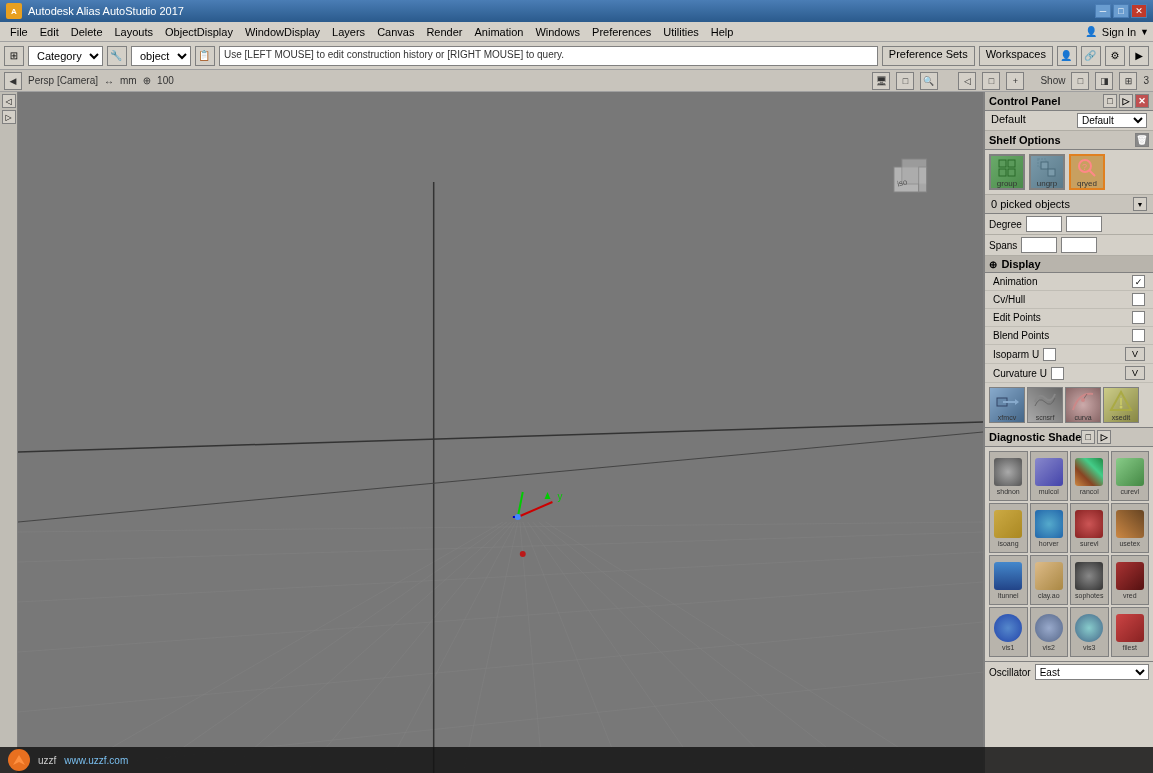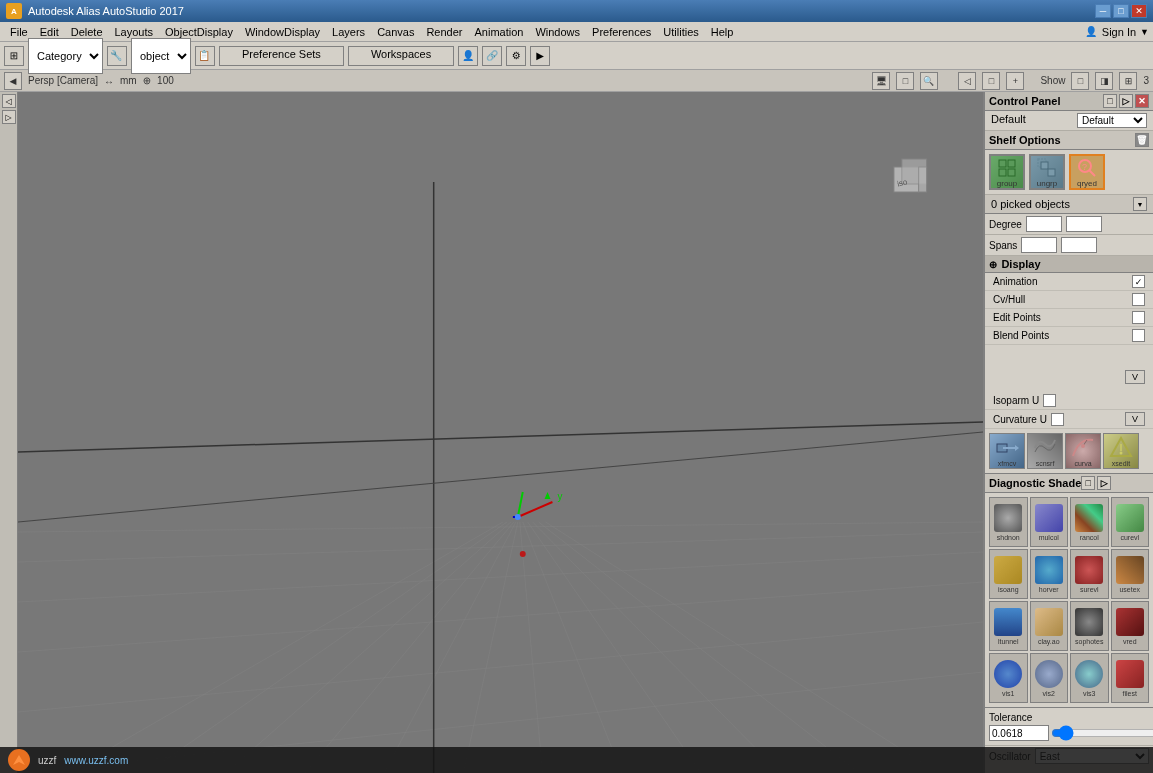--- a/index.html
+++ b/index.html
@@ -24,24 +24,24 @@
       border-bottom: 1px solid #a0a0a0; gap: 0;
     }
     .menu-item { padding: 2px 6px; font-size: 11px; cursor: pointer; color: #000; }
 
     
     #toolbar1 {
       width: 100%; height: 28px; background: #d4d0c8;
       display: flex; align-items: center; padding: 2px 4px; gap: 4px;
       border-bottom: 1px solid #a0a0a0;
     }
-    .toolbar-combo { height: 36px; background: white; border: 1px solid #808080; font-size: 11px; padding: 1px 4px; }
+    .toolbar-combo { height: 20px; background: white; border: 1px solid #808080; font-size: 11px; padding: 1px 4px; }
     .toolbar-icon-btn { width: 20px; height: 20px; background: #d4d0c8; border: 1px solid #808080; cursor: pointer; display: flex; align-items: center; justify-content: center; font-size: 10px; }
     .toolbar-msg { flex: 1; height: 20px; background: white; border: 1px solid #808080; font-size: 10px; padding: 2px 4px; color: #333; overflow: hidden; white-space: nowrap; }
-    .pref-set-btn { height: 20px; padding: 1px 22px; background: #d4d0c8; border: 1px solid #808080; font-size: 11px; cursor: pointer; }
+    .pref-set-btn { height: 20px; padding: 1px 6px; background: #d4d0c8; border: 1px solid #808080; font-size: 11px; cursor: pointer; }
 
     
     #toolbar2 {
       width: 100%; height: 22px; background: #c8c4bc;
       display: flex; align-items: center; padding: 0 4px; gap: 6px;
       border-bottom: 1px solid #a0a0a0; font-size: 10px; color: #333;
     }
     .toolbar2-icon { width: 18px; height: 18px; background: #d4d0c8; border: 1px solid #808080; cursor: pointer; display: flex; align-items: center; justify-content: center; font-size: 9px; }
 
     
@@ -268,20 +268,21 @@
 <div id="toolbar1">
   <div class="toolbar-icon-btn">⊞</div>
   <select class="toolbar-combo">
     <option>Category</option>
   </select>
   <div class="toolbar-icon-btn">🔧</div>
   <select class="toolbar-combo" style="width:60px;">
     <option>object</option>
   </select>
   <div class="toolbar-icon-btn">📋</div>
+  <div class="toolbar-msg">Use [LEFT MOUSE] to edit construction history or [RIGHT MOUSE] to query.</div>
   <div class="pref-set-btn">Preference Sets</div>
   <div class="pref-set-btn">Workspaces</div>
   <div class="toolbar-icon-btn">👤</div>
   <div class="toolbar-icon-btn">🔗</div>
   <div class="toolbar-icon-btn">⚙</div>
   <div class="toolbar-icon-btn">▶</div>
 </div>
 
 <div id="toolbar2">
   <div class="toolbar2-icon">◀</div>
@@ -469,21 +470,21 @@
       <span>Edit Points</span>
       <div class="checkbox-ctrl"></div>
     </div>
 
     <div class="display-row">
       <span>Blend Points</span>
       <div class="checkbox-ctrl"></div>
     </div>
 
     <div class="display-row">
-      <div style="display:flex;align-items:center;gap:4px;margin-top:47px;">
+      <div style="display:flex;align-items:center;gap:4px;">
         <span>Isoparm U</span>
         <div class="checkbox-ctrl"></div>
       </div>
       <div class="display-v-btn">V</div>
     </div>
 
     <div class="display-row">
       <div style="display:flex;align-items:center;gap:4px;">
         <span>Curvature U</span>
         <div class="checkbox-ctrl"></div>
@@ -597,27 +598,20 @@
       <div class="diag-icon">
         <div class="diag-icon-img ds-vis3" style="border-radius:50%;"></div>
         <span>vis3</span>
       </div>
       <div class="diag-icon">
         <div class="diag-icon-img ds-filest" style="border-radius:3px;"></div>
         <span>filest</span>
       </div>
     </div>
 
-    <div class="tolerance-row">
-      <span>Tolerance</span>
-      <div class="tolerance-input-row">
-        <input class="tolerance-input" type="text" value="0.0618" style="">
-        <input type="range" class="tolerance-slider" min="0" max="1" step="0.001" value="0.06" style="">
-      </div>
-    </div>
 
     <div class="osc-row">
       <span>Oscillator</span>
       <select class="osc-select">
         <option>East</option>
       </select>
     </div>
 
   </div>
 </div>

